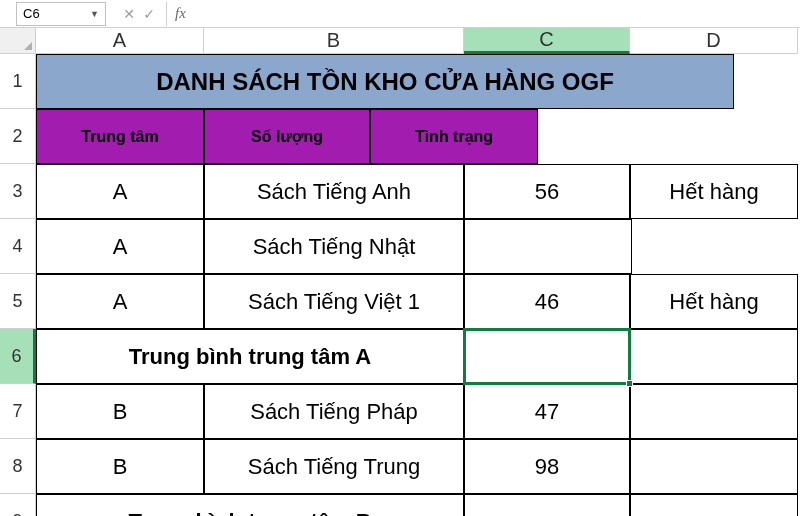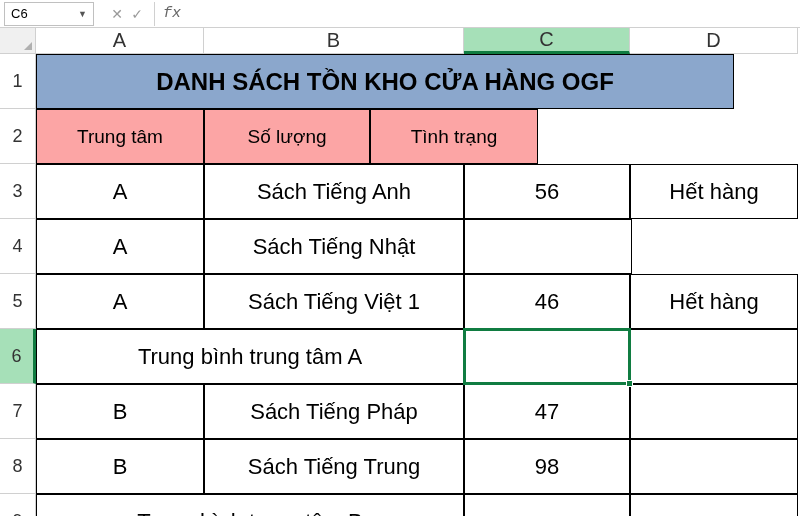--- a/index.html
+++ b/index.html
@@ -10,21 +10,21 @@
       height: 516px;
       overflow: hidden;
       font-size: 14px;
     }
     .formula-bar {
       display: flex;
       align-items: center;
       height: 28px;
       border-bottom: 1px solid #d0d0d0;
       background: #fff;
-      padding: 2px 0;
+      padding: 2px 12px;
     }
     .name-box {
       width: 90px;
       height: 24px;
       border: 1px solid #c0c0c0;
       display: flex;
       align-items: center;
       padding: 0 6px;
       font-size: 13px;
       margin-left: 4px;
@@ -39,21 +39,21 @@
       padding: 0 8px;
       color: #999;
       font-size: 14px;
       border-right: 1px solid #d0d0d0;
       height: 24px;
       margin-left: 6px;
     }
     .fx-controls span { width: 18px; text-align: center; }
     .fx-label {
       font-style: italic;
-      font-family: Liberation Mono, monospace;
+      font-family: Liberation Serif, serif;
       color: #666;
       font-size: 15px;
       padding: 0 8px;
     }
     .formula-input {
       flex: 1;
       height: 24px;
       border: none;
       outline: none;
       padding: 0 6px;
@@ -126,31 +126,31 @@
       position: relative;
     }
     .title-cell {
       background: #8ba7cc;
       font-weight: bold;
       font-size: 24px;
       color: #000;
       border: 1px solid #000;
     }
     .header-cell {
-      background: #fca5a5;
-      font-weight: normal;
-      font-size: 19px;
+      background: #a21caf;
+      font-weight: bold;
+      font-size: 16px;
       border: 1px solid #000;
     }
     .data-cell {
       border: 1px solid #000;
       background: #fff;
     }
     .subtotal-cell {
-      font-weight: normal;
+      font-weight: bold;
       border: 1px solid #000;
       background: #fff;
       font-size: 22px;
     }
     .selected {
       outline: 3px solid #107c41;
       outline-offset: -2px;
       z-index: 5;
     }
     .fill-handle{

